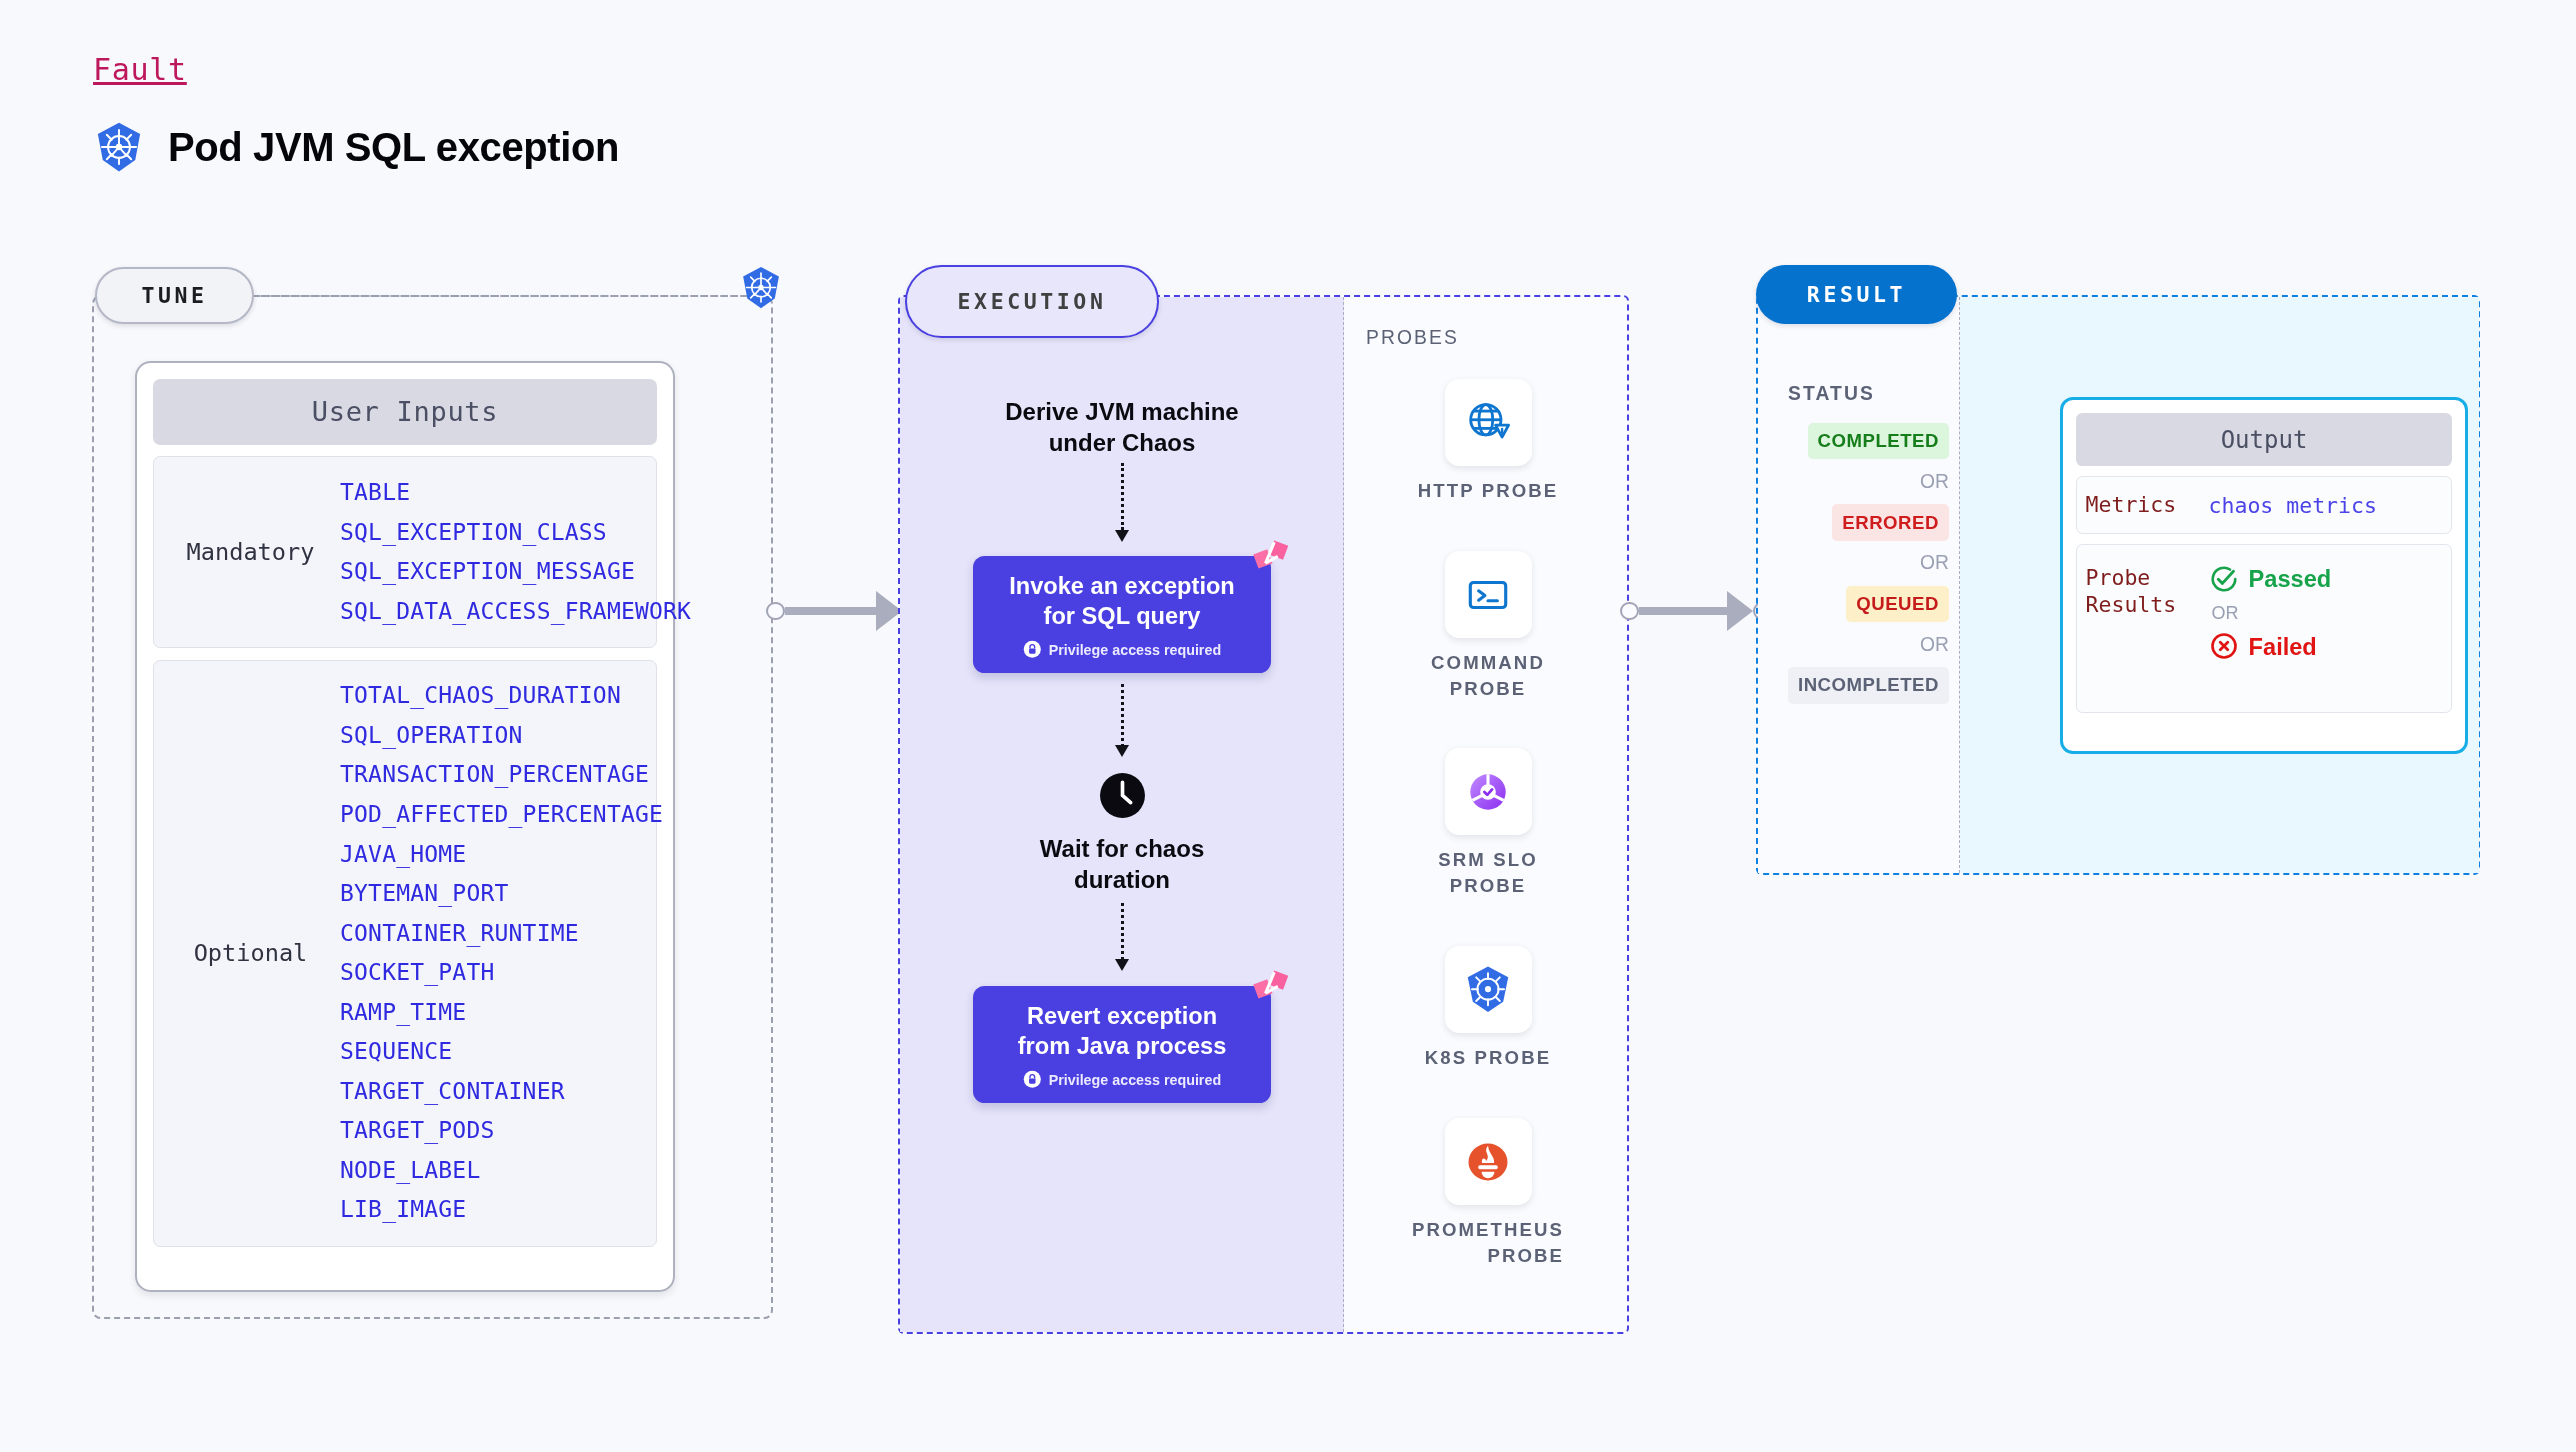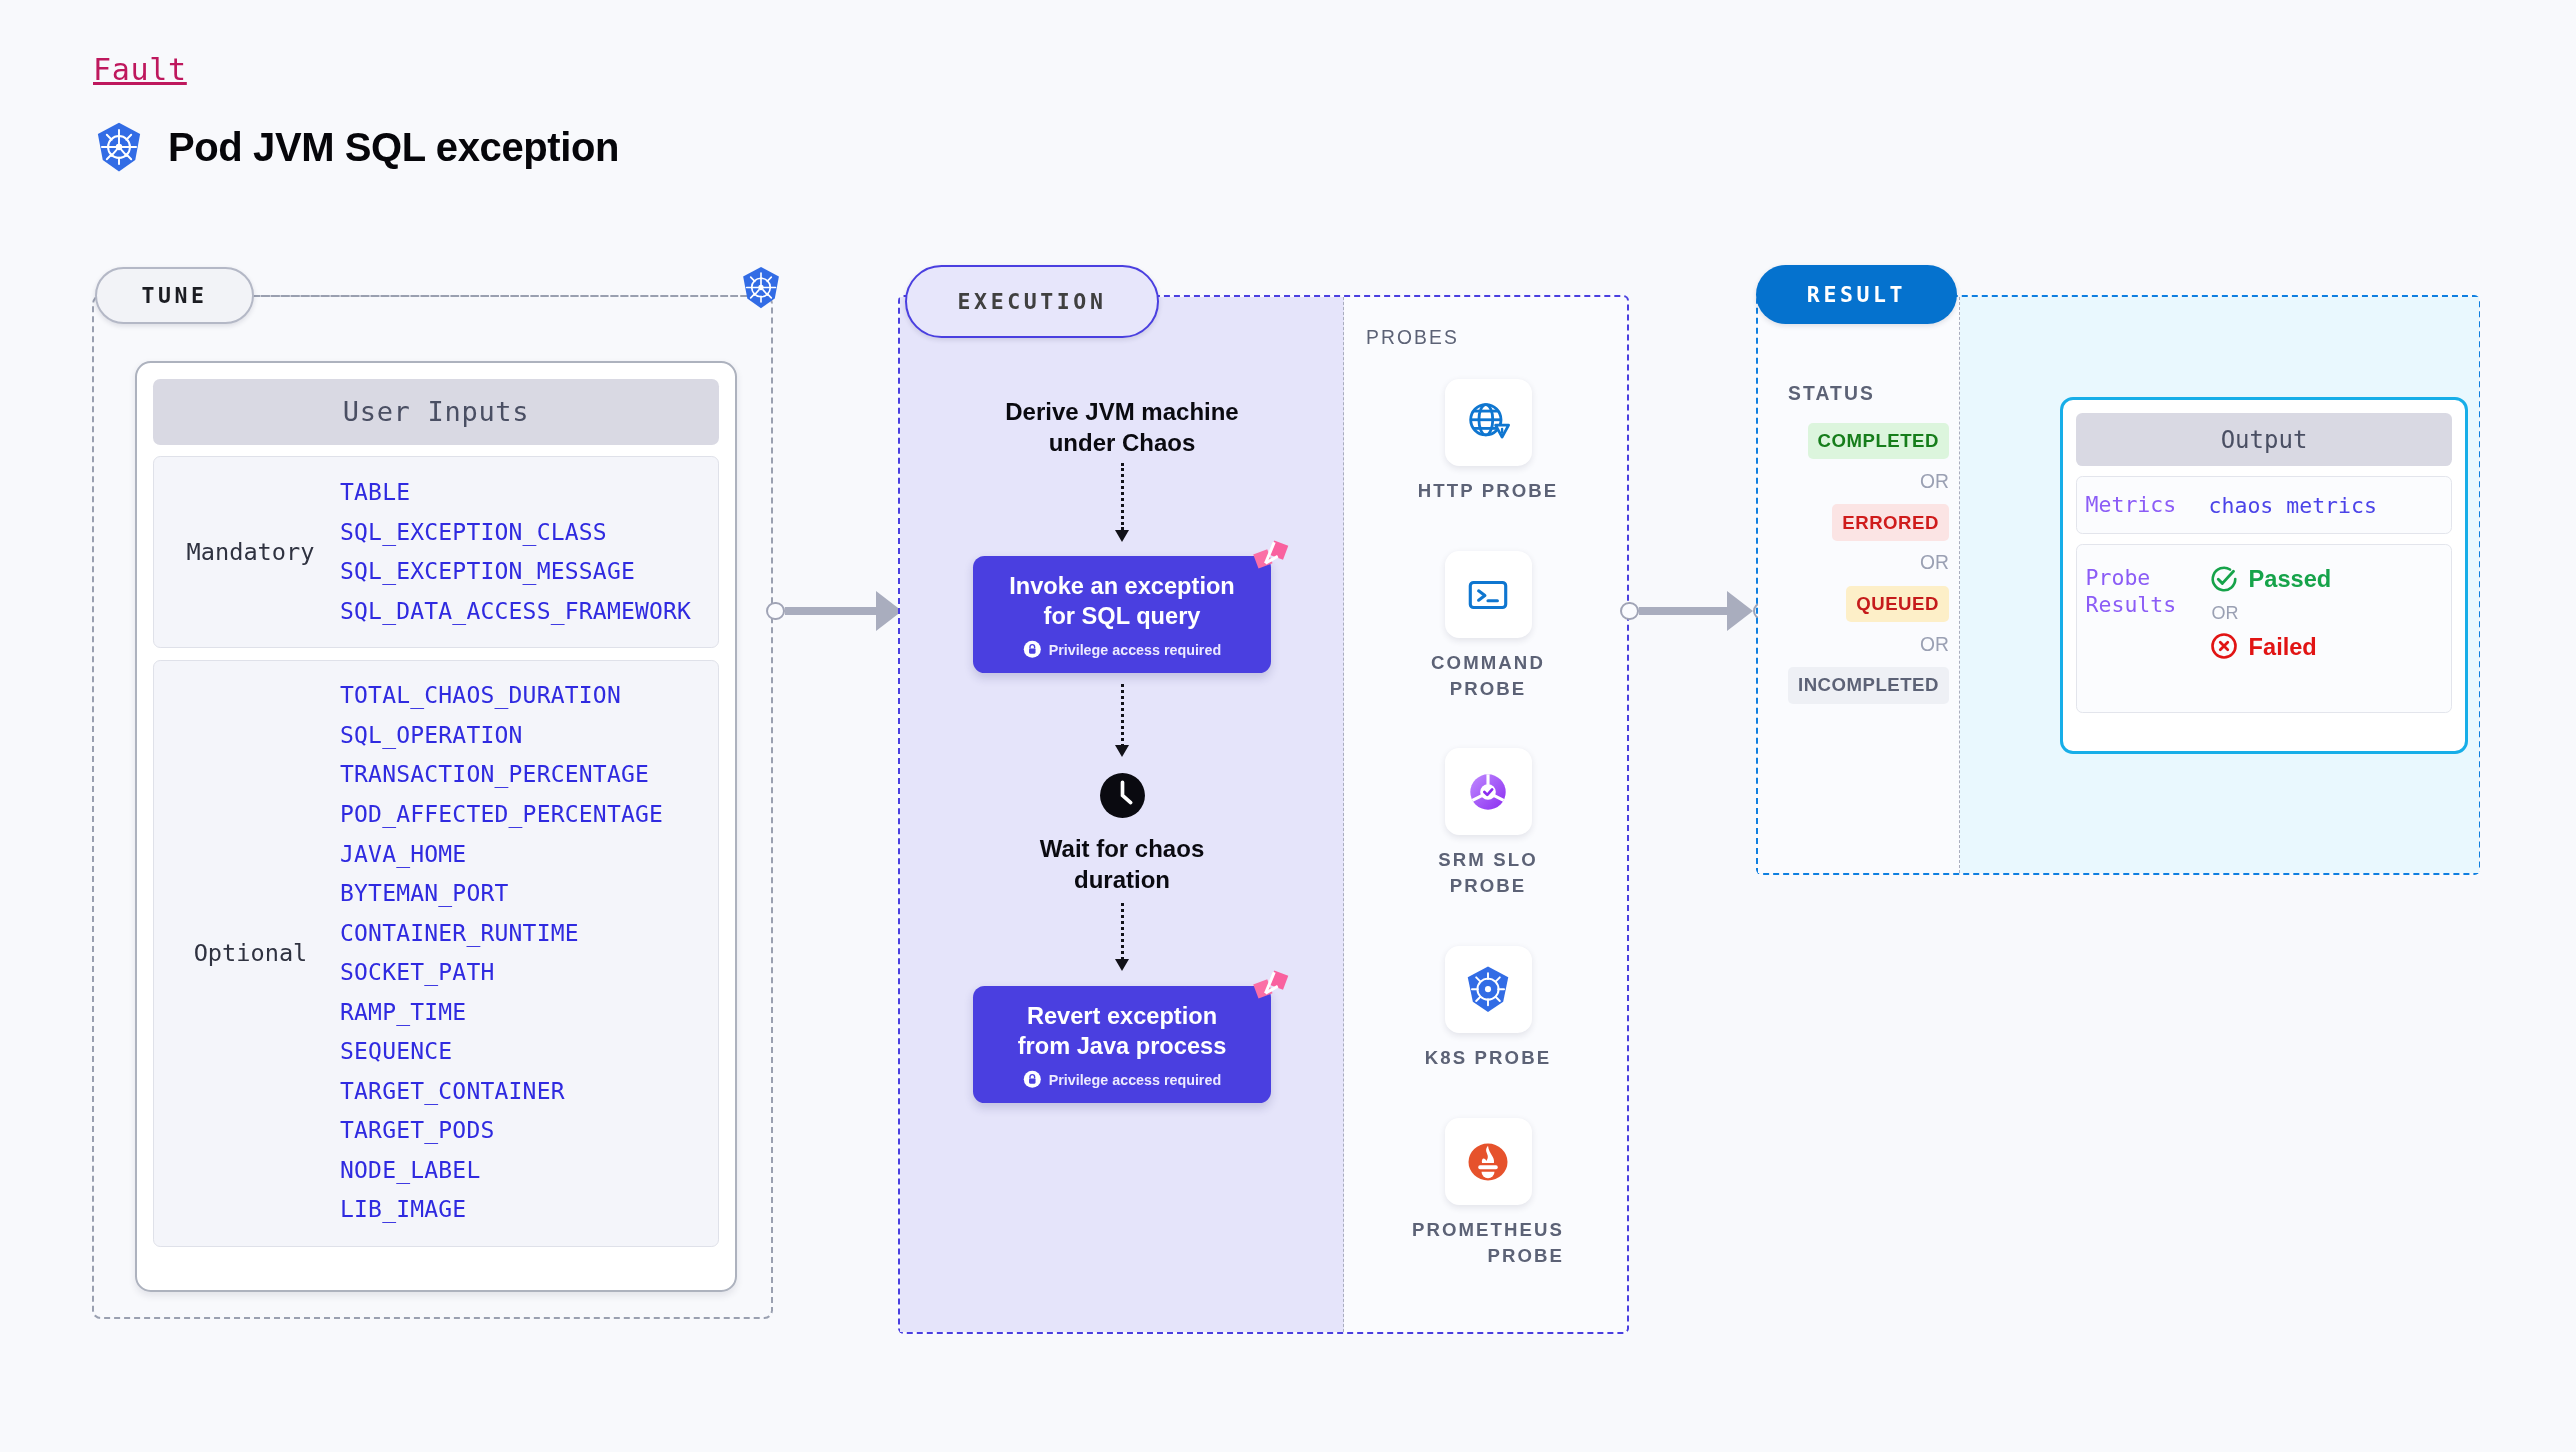--- a/index.html
+++ b/index.html
@@ -55,21 +55,21 @@
 
   
   #tune-box {
     position: absolute; left: 92px; top: 295px;
     width: 681px; height: 1024px;
     border: 2.1px dashed #9aa0b0; border-radius: 8.6px;
     background: transparent;
   }
   #tune-card {
     position: absolute; left: 135px; top: 361px;
-    width: 602px; height: 931px;
+    width: 540px; height: 931px;
     background: #ffffff; border: 2.1px solid #adb2be; border-radius: 15.8px;
     box-shadow: 0 3.6px 7.2px rgba(40,40,70,.10);
     padding: 15.8px;
   }
   .ui-header {
     height: 66px; background: #d9d9e3; border-radius: 7.2px;
     display: flex; align-items: center; justify-content: center;
     font-family: "DejaVu Sans Mono", monospace;
     font-size: 27px; color: #4a4f63; letter-spacing: 0.7px;
   }
@@ -221,21 +221,21 @@
     font-size: 24px; color: #4a4f63;
   }
   .out-row {
     margin-top: 10px; border: 1.4px solid #e3e5ec; border-radius: 6.4px;
     background: #fbfcfe; display: flex; align-items: center;
     padding: 14.3px 8.6px;
   }
   .out-key {
     width: 123px; flex: 0 0 123px;
     font-family: "DejaVu Sans Mono", monospace;
-    font-size: 21.5px; color: #8b5cf6; line-height: 1.28;
+    font-size: 21.5px; color: #7f1d1d; line-height: 1.28;
   }
   .out-val-metrics {
     font-family: "DejaVu Sans Mono", monospace;
     font-size: 21.5px; color: #4b43e8;
   }
   .probe-res-col { display: flex; flex-direction: column; }
   .pr-line { display: flex; align-items: center; gap: 10px; }
   .pr-pass { color: #16a34a; font-size: 23.6px; font-weight: bold; }
   .pr-fail { color: #e11414; font-size: 23.6px; font-weight: bold; }
   .pr-or { color: #9aa0b3; font-size: 18px; margin: 7.2px 0 7.2px 2.9px; }

